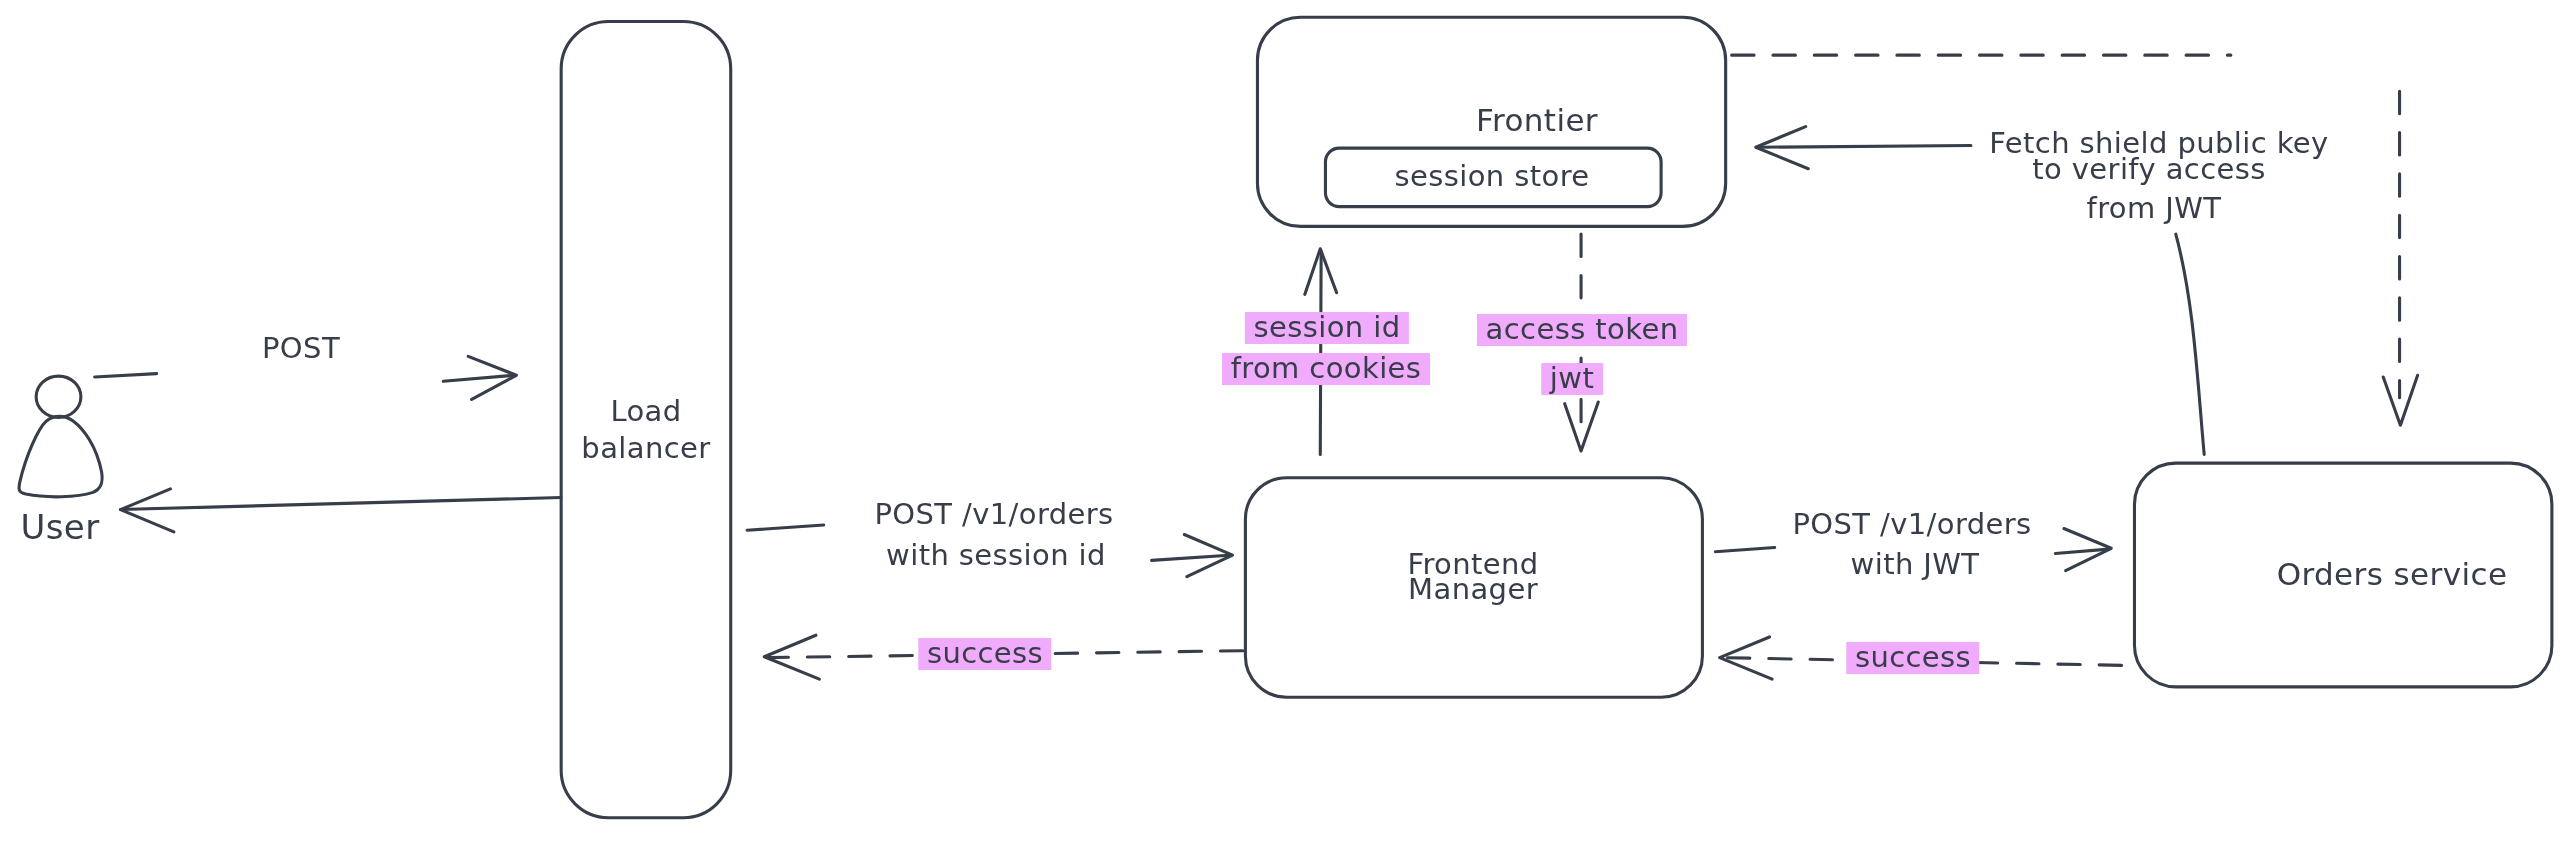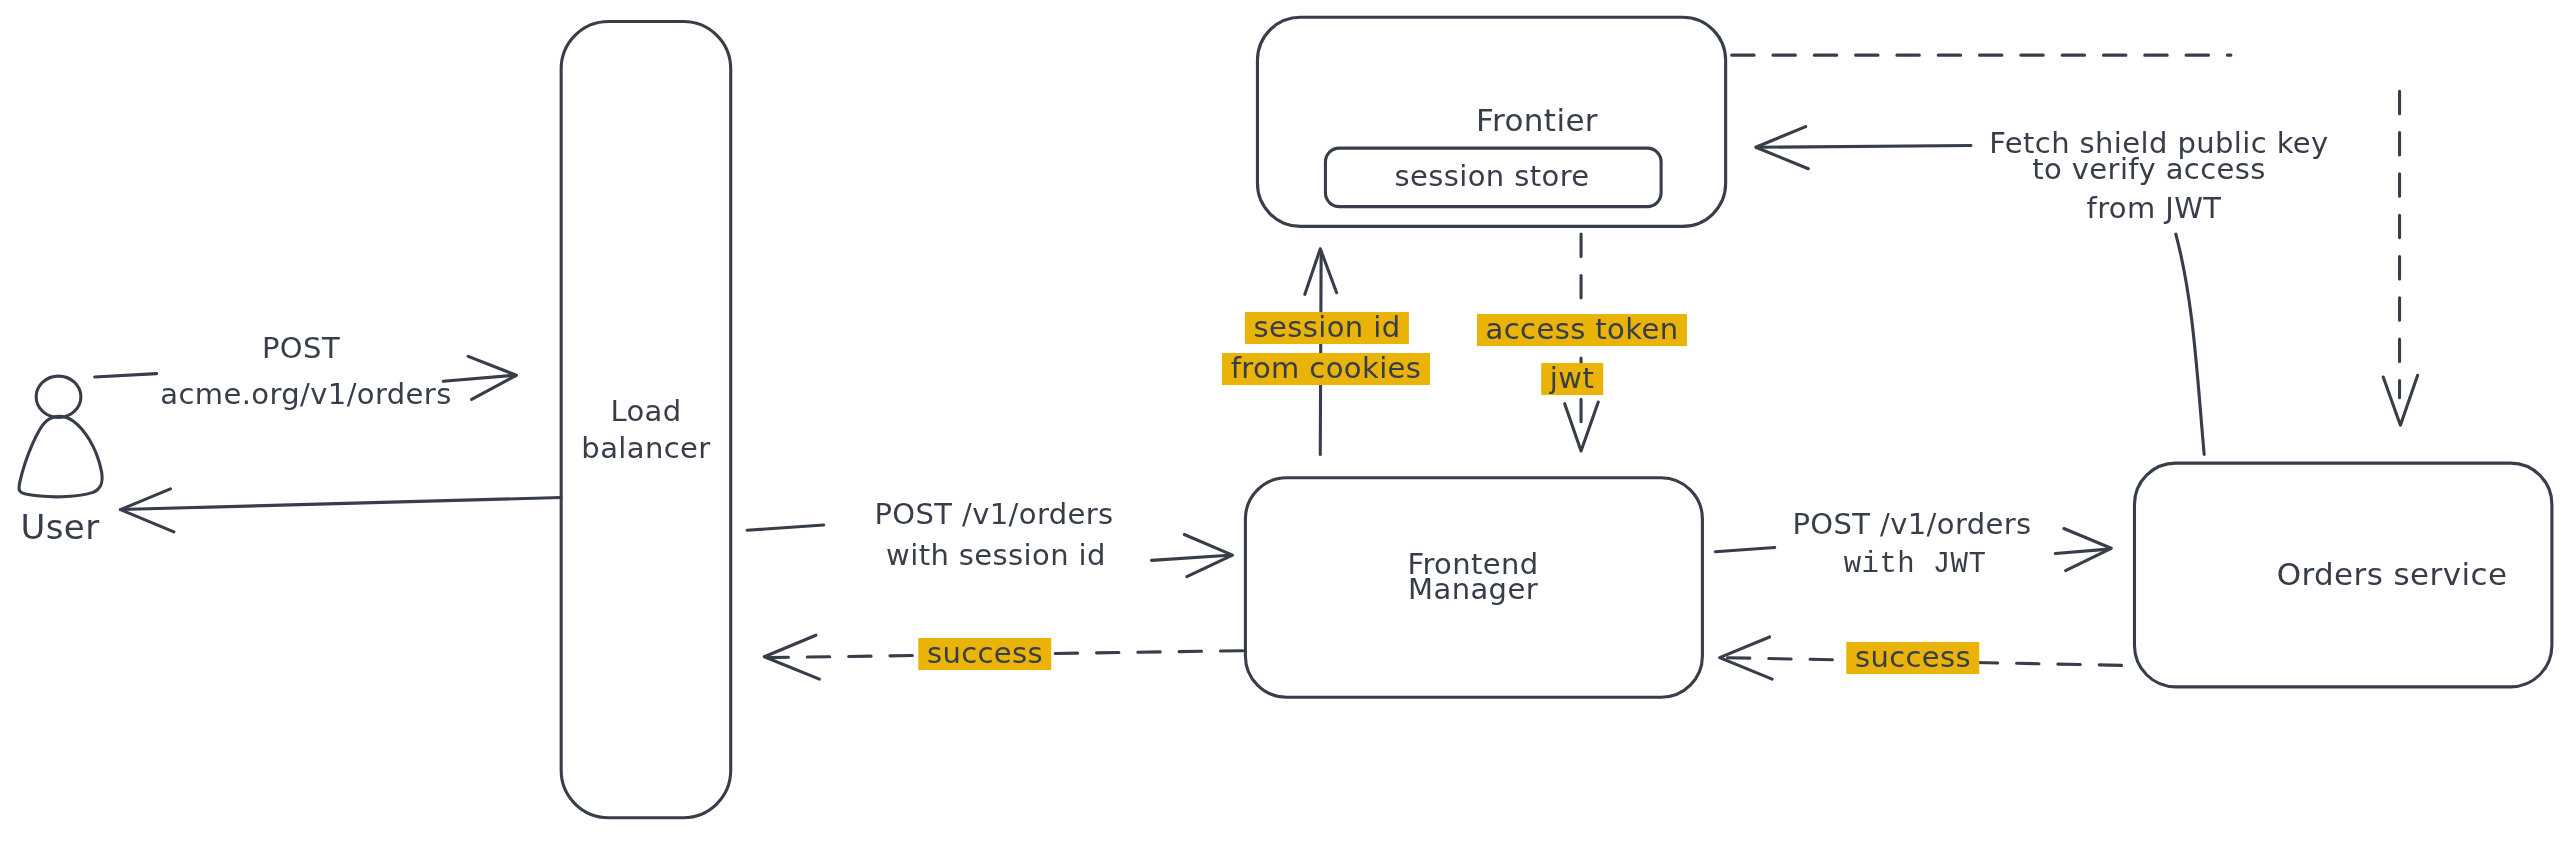--- a/index.html
+++ b/index.html
@@ -20,21 +20,21 @@
     transform:translate(-50%,-50%);
     white-space:nowrap;
     color:var(--stroke,#373e4a);
     font-size:29px;
     letter-spacing:0.4px;
     line-height:1.1;
   }
   .s36{font-size:31px;margin-left:47px;}
   .s38{font-size:33px;letter-spacing:0.9px;}
   .s40{font-size:34px;}
-  .mask{background:#eab308;padding:0 8.6px;}
+  .mask{background:#f0abfc;padding:0 8.6px;}
 </style>
 </head>
 <body>
 
 <div class="canvas">
 
   <svg class="layer" viewBox="0 0 2993 984">
     <defs>
       <pattern id="hatch" width="30" height="30" patternTransform="rotate(45)">
         <rect width="30" height="30" fill="#ffffff"></rect>
@@ -116,35 +116,34 @@
   <div class="lbl s36" style="left:1490px;top:120px;">Frontier</div>
   <div class="lbl" style="left:1492px;top:177px;">session store</div>
 
   <div class="lbl" style="left:1473px;top:565px;">Frontend</div>
   <div class="lbl" style="left:1473px;top:590px;">Manager</div>
 
   <div class="lbl s36" style="left:2345px;top:574px;">Orders service</div>
 
 
   <div class="lbl" style="left:301px;top:349px;">POST</div>
-  <div class="lbl" style="left:306px;top:395px;">acme.org/v1/orders</div>
 
   <div class="lbl" style="left:994px;top:515px;">POST /v1/orders</div>
   <div class="lbl" style="left:996px;top:556px;">with session id</div>
 
   <div class="lbl mask" style="left:985px;top:654px;">success</div>
 
   <div class="lbl mask" style="left:1327px;top:328px;">session id</div>
   <div class="lbl mask" style="left:1326px;top:369px;">from cookies</div>
 
   <div class="lbl mask" style="left:1582px;top:330px;">access token</div>
   <div class="lbl mask" style="left:1572px;top:379px;">jwt</div>
 
   <div class="lbl" style="left:1912px;top:525px;">POST /v1/orders</div>
-  <div class="lbl" style="left:1915px;top:565px;font-family:Liberation Mono, monospace;">with JWT</div>
+  <div class="lbl" style="left:1915px;top:565px;">with JWT</div>
 
   <div class="lbl mask" style="left:1913px;top:658px;">success</div>
 
   <div class="lbl" style="left:2159px;top:127px;margin-top:17px;">Fetch shield public key</div>
   <div class="lbl" style="left:2149px;top:170px;">to verify access</div>
   <div class="lbl" style="left:2154px;top:209px;">from JWT</div>
 
 </div>
 
 

